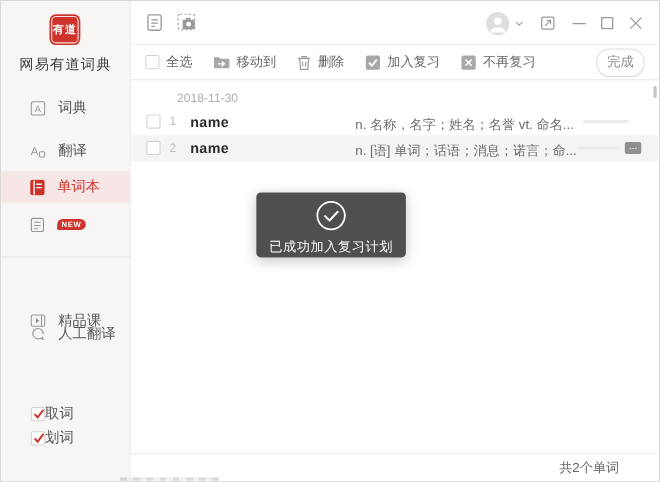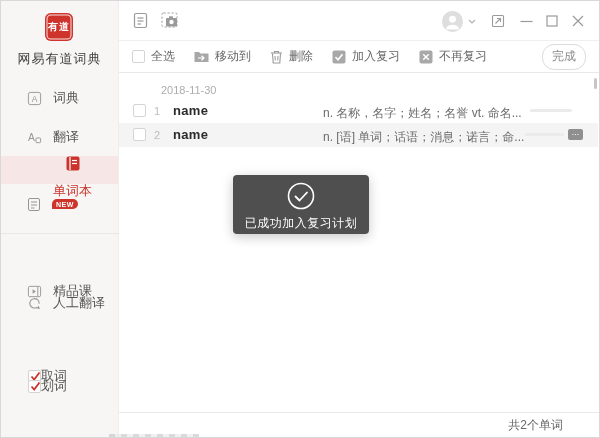--- a/index.html
+++ b/index.html
@@ -8,21 +8,21 @@
 
   
   .sidebar { position:absolute; left:0; top:0; width:118px; height:100%; background:#f7f6f4; border-right:1px solid #eeedeb; }
   .logo { position:absolute; top:12px; left:44px; width:28px; height:28px; background:#cf342c; border-radius:6px;
           color:#fff; font-size:10px; font-weight:bold; display:flex; align-items:center; justify-content:center; letter-spacing:1px;
           box-shadow:inset 0 0 0 1.5px #cf342c, inset 0 0 0 2.5px rgba(255,255,255,.85); }
   .app-title { position:absolute; top:49px; left:0; width:100%; text-align:center; font-size:13px; color:#3f3f3f; letter-spacing:1px; }
   .nav-item { position:absolute; left:0; width:100%; height:26px; display:flex; align-items:center; padding-left:26px; gap:11px;
               font-size:13px; color:#555; cursor:default; }
   .nav-item svg { flex:0 0 auto; }
-  .nav-item.selected { background:#f6e7e6; color:#cb342c;flex-direction:column; }
+  .nav-item.selected { background:#f6e7e6; color:#cb342c; }
   .nav-divider { position:absolute; left:0; top:232px; width:118px; border-top:1px solid #e9e7e4; }
   .badge-new { display:inline-block; margin-left:5px; background:#cf342c; color:#fff; font-size:7px; font-weight:bold;
                padding:2px 4px 1px; border-radius:6px 6px 6px 1px; letter-spacing:.5px; }
   .toggle { position:absolute; left:27px; height:14px; display:flex; align-items:center; font-size:13px; color:#555; }
   .cb { width:13px; height:13px; background:#fff; border:1px solid #d4d4d4; border-radius:2px; position:relative; }
   .cb svg { position:absolute; left:1px; top:0px; }
 
   
   .main { position:absolute; left:118px; top:0; right:0; bottom:0; background:#fff; }
   .topbar { position:absolute; left:0; top:0; right:0; height:40px; border-bottom:1px solid #efefef; }
@@ -129,21 +129,21 @@
     </div>
 
     <div class="toggle" style="top:368px;">
       <span class="cb">
           <svg width="11" height="11" viewBox="0 0 11 11">
             <path d="M1.5 5.5 L4.2 8.5 L9.5 1.5" fill="none" stroke="#cb342c" stroke-width="1.8"></path>
           </svg>
         </span>
       <span>取词</span>
     </div>
-    <div class="toggle" style="top:378px;">
+    <div class="toggle" style="top:390px;">
       <span class="cb">
           <svg width="11" height="11" viewBox="0 0 11 11">
             <path d="M1.5 5.5 L4.2 8.5 L9.5 1.5" fill="none" stroke="#cb342c" stroke-width="1.8"></path>
           </svg>
         </span>
       <span>划词</span>
     </div>
   </div>
 
   <div class="main">

